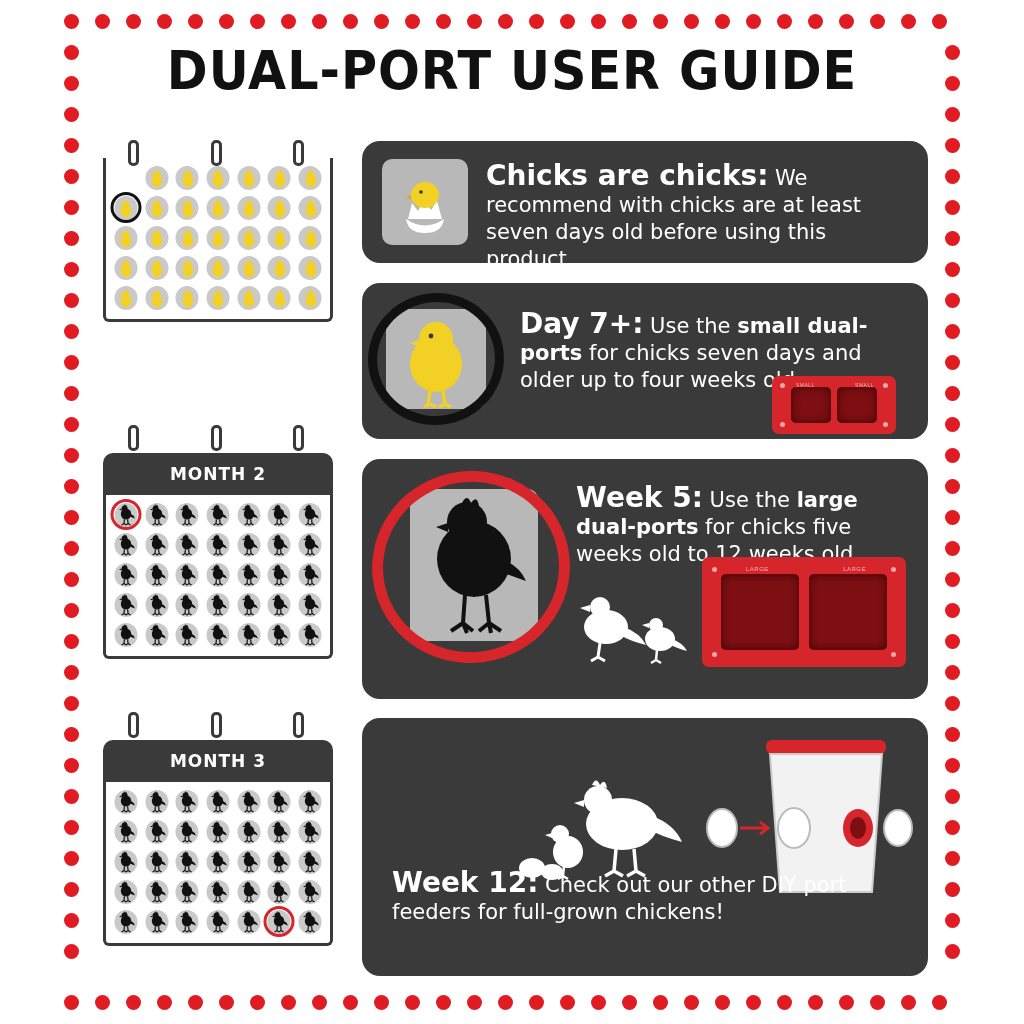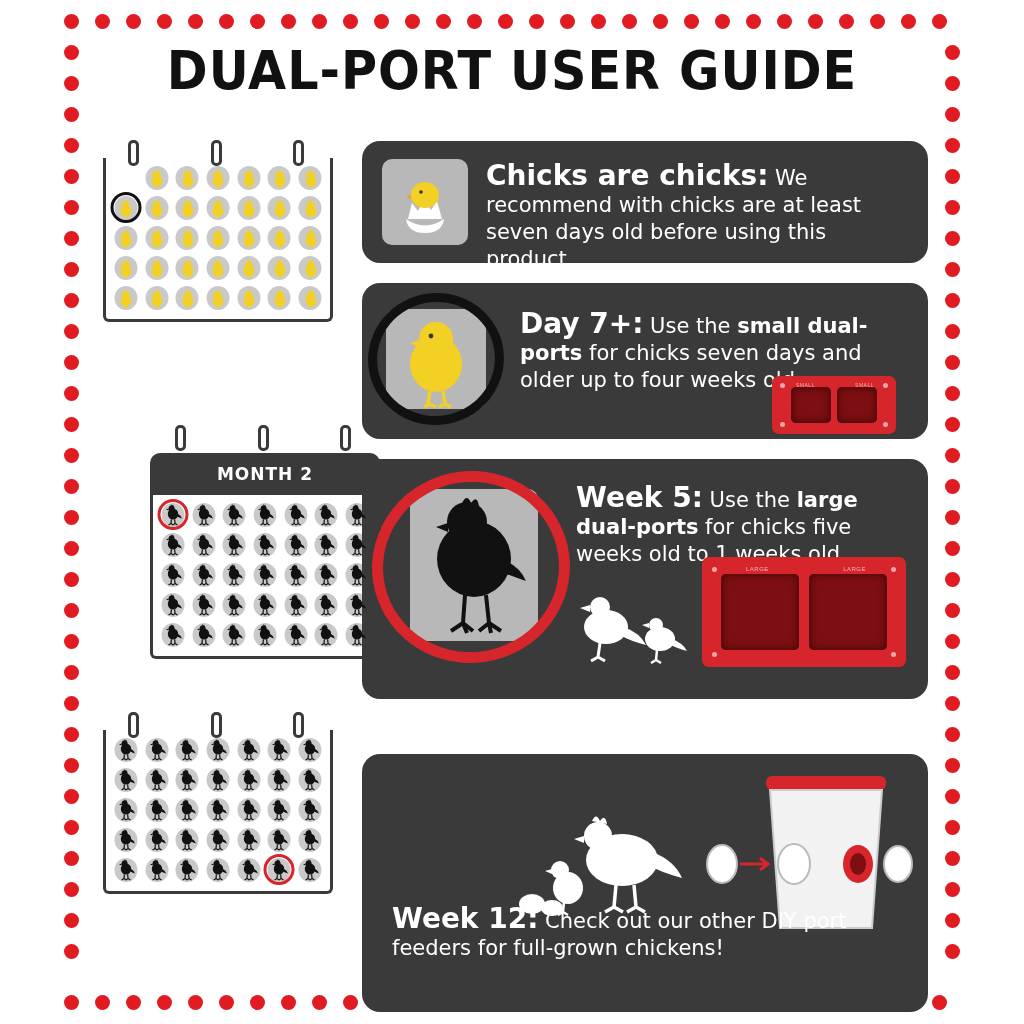--- a/index.html
+++ b/index.html
@@ -624,21 +624,21 @@
           <svg width="17" height="19" viewBox="0 0 17 19">
             <ellipse cx="9" cy="12" rx="5.4" ry="5.8" fill="#f2d024"></ellipse>
             <circle cx="9" cy="5.4" r="3.6" fill="#f2d024"></circle>
             <path d="M5.4 5.6 l-3 1 l3 1.2 z" fill="#f2d024"></path>
             <path d="M7.6 17.3 l-.5 2 M10.4 17.3 l.5 2" stroke="#f2d024" stroke-width="1.1" fill="none"></path>
           </svg>
         </div>
       </div>
   </div>
 
-  <div class="calendar" id="cal1" style="top:425px; left:103px;margin-left:47px;">
+  <div class="calendar" id="cal1" style="top:425px; left:103px;">
     <div class="cal-rings">
       <div class="ring" style="left:25px;"></div>
       <div class="ring" style="left:108px;"></div>
       <div class="ring" style="left:190px;"></div>
     </div>
     <div class="cal-head">MONTH 2</div>
     <div class="cal-body">
         <div class="cell">
           <div class="blob"></div>
           <svg width="18" height="22" viewBox="0 0 18 22">
@@ -1062,20 +1062,21 @@
         </div>
       </div>
   </div>
 
   <div class="calendar" id="cal2" style="top:712px; left:103px;">
     <div class="cal-rings">
       <div class="ring" style="left:25px;"></div>
       <div class="ring" style="left:108px;"></div>
       <div class="ring" style="left:190px;"></div>
     </div>
+    <div class="cal-head">MONTH 3</div>
     <div class="cal-body">
         <div class="cell">
           <div class="blob"></div>
           <svg width="18" height="22" viewBox="0 0 18 22">
             <ellipse cx="9" cy="10" rx="5.2" ry="5.6" fill="#111111"></ellipse>
             <circle cx="7.6" cy="4.4" r="3" fill="#111111"></circle>
             <path d="M6.4 1.4 q1 -1.8 1.8 0 q1 -1.6 1.4 .6" fill="#111111"></path>
             <path d="M4.6 4.6 l-2.6 .9 l2.6 1 z" fill="#111111"></path>
             <path d="M14 10 q3 1.4 4 4.4 q-3 -1 -5 -2 z" fill="#111111"></path>
             <path d="M7.4 15.4 l-.4 4 M7 19.4 l-2.4 1.6 M7 19.4 l2 1.6" stroke="#111111" stroke-width="1.2" fill="none"></path>
@@ -1545,21 +1546,21 @@
         <path d="M52 14 q5 -10 9 0 q6 -9 8 3" fill="#111"></path>
         <path d="M38 34 l-12 4 l12 5 z" fill="#111"></path>
         <path d="M96 72 q14 6 20 20 q-12 -4 -22 -8 z" fill="#111"></path>
         <path d="M55 106 l-2 28 M53 134 l-12 8 M53 134 l4 10 M53 134 l10 8" stroke="#111" stroke-width="4" fill="none"></path>
         <path d="M76 106 l3 28 M79 134 l-10 8 M79 134 l2 10 M79 134 l12 8" stroke="#111" stroke-width="4" fill="none"></path>
       </svg>
     </div>
     <div class="ring-red" style="top:12px; left:10px; width:198px; height:192px; transform:rotate(-8deg);"></div>
 
     <div style="position:absolute; top:22px; left:214px; width:336px;">
-      <span class="lead">Week 5:</span><span class="card-text"> Use the </span><span class="card-text" style="font-weight:bold;">large dual-ports</span><span class="card-text"> for chicks five weeks old to 1 weeks old.</span>
+      <span class="lead">Week 5:</span><span class="card-text"> Use the </span><span class="card-text" style="font-weight:bold;">large dual-ports</span><span class="card-text"> for chicks five weeks old to 12 weeks old.</span>
     </div>
 
     <svg style="position:absolute; top:128px; left:208px;" width="120" height="80" viewBox="0 0 120 80">
       <g fill="#ffffff">
         <ellipse cx="36" cy="40" rx="22" ry="17"></ellipse>
         <circle cx="30" cy="20" r="10"></circle>
         <path d="M20 18 l-10 3 l10 4 z"></path>
         <path d="M54 40 q16 6 22 18 q-16 -4 -26 -10 z"></path>
         <path d="M30 56 l-2 14 M28 70 l-7 4 M28 70 l7 4" stroke="#ffffff" stroke-width="3" fill="none"></path>
         <ellipse cx="90" cy="52" rx="15" ry="12"></ellipse>
@@ -1576,21 +1577,21 @@
       <div class="screw" style="top:10px; left:10px;"></div>
       <div class="screw" style="top:10px; right:10px;"></div>
       <div class="screw" style="bottom:10px; left:10px;"></div>
       <div class="screw" style="bottom:10px; right:10px;"></div>
       <div class="lbl" style="top:9px; left:44px; font-size:6px;">LARGE</div>
       <div class="lbl" style="top:9px; right:40px; font-size:6px;">LARGE</div>
     </div>
 
   </div>
 
-  <div class="card" style="top:718px; left:362px; width:566px; height:258px;margin-top:36px;">
+  <div class="card" style="top:718px; left:362px; width:566px; height:258px;">
 
     <svg class="bucket" style="top:14px; left:300px;" width="256" height="170" viewBox="0 0 256 170">
       <rect x="104" y="8" width="120" height="14" rx="6" fill="#d6262c"></rect>
       <path d="M108 22 L220 22 L210 160 L118 160 Z" fill="#f2f2f2" stroke="#cccccc" stroke-width="2"></path>
       <ellipse cx="132" cy="96" rx="16" ry="20" fill="#ffffff" stroke="#bbbbbb" stroke-width="2"></ellipse>
       <ellipse cx="196" cy="96" rx="15" ry="19" fill="#d6262c"></ellipse>
       <ellipse cx="196" cy="96" rx="8" ry="11" fill="#7d0f12"></ellipse>
       <ellipse cx="60" cy="96" rx="15" ry="19" fill="#ffffff" stroke="#bbbbbb" stroke-width="2"></ellipse>
       <path d="M78 96 l26 0 M98 90 l8 6 l-8 6" stroke="#d6262c" stroke-width="3" fill="none"></path>
       <ellipse cx="236" cy="96" rx="14" ry="18" fill="#ffffff" stroke="#bbbbbb" stroke-width="2"></ellipse>

